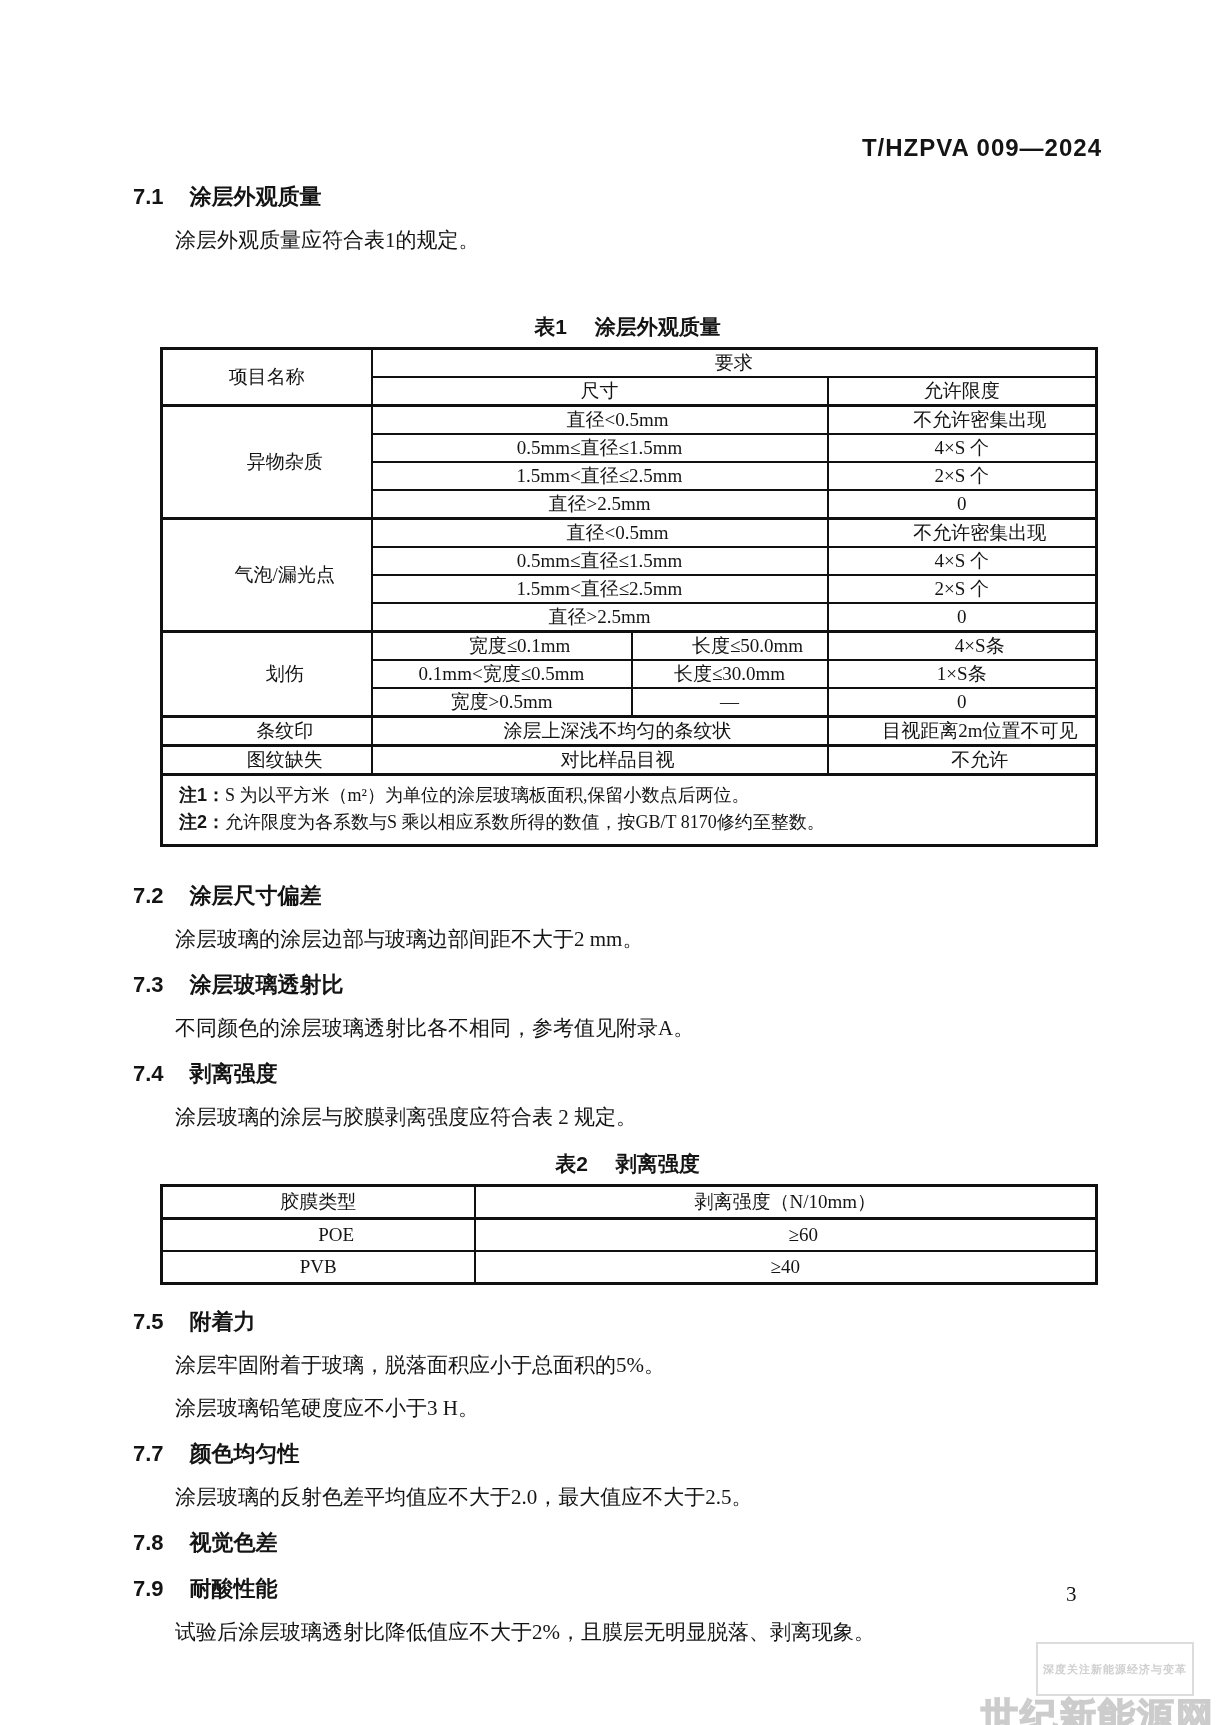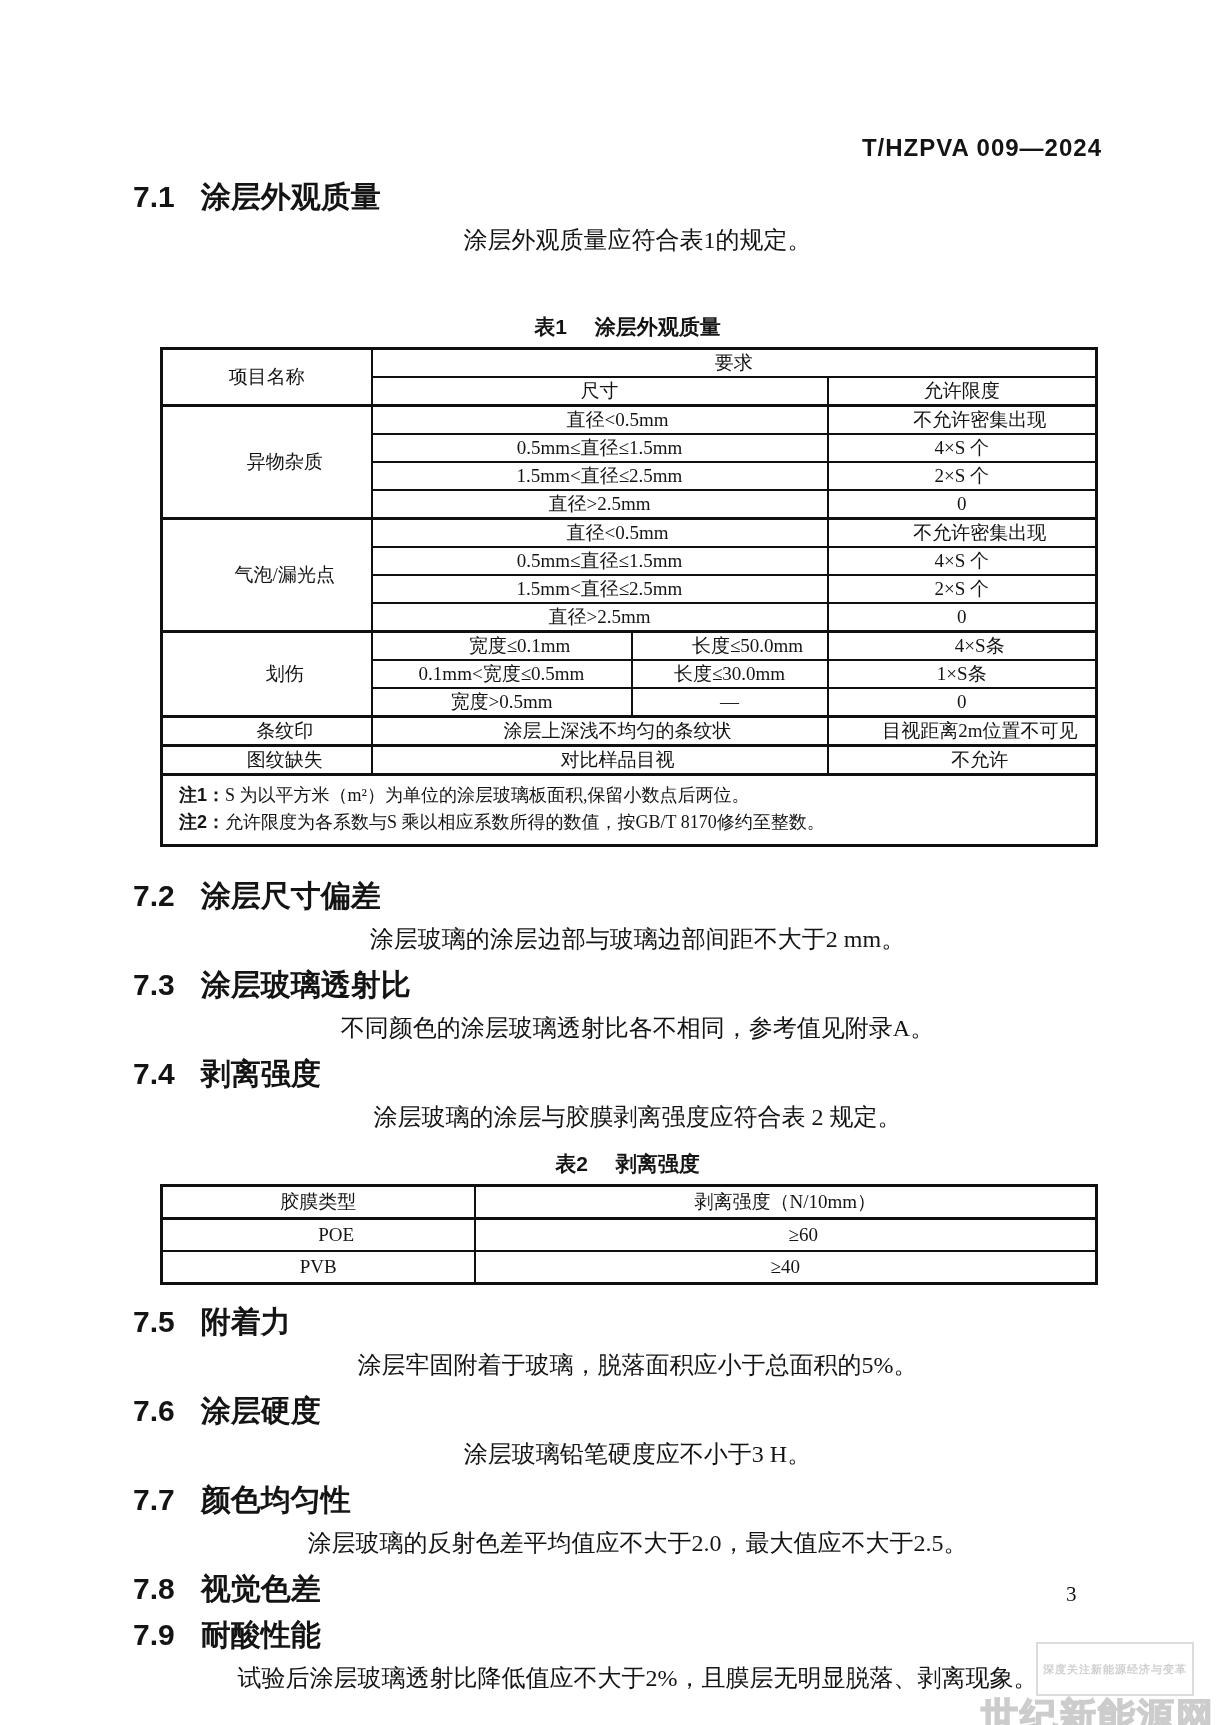--- a/index.html
+++ b/index.html
@@ -9,24 +9,24 @@
   }
   
   .doc-number {
     margin:134px 118px 0 0; text-align:right;
     font-family:"Liberation Sans","DejaVu Sans",sans-serif;
     font-weight:700; font-size:24px; letter-spacing:1px; line-height:28px;
   }
   
   .sec-h {
     margin:16px 0 0 133px; font-family:"Liberation Sans","DejaVu Sans",sans-serif;
-    font-weight:700; font-size:30px; line-height:30px;
+    font-weight:700; font-size:22px; line-height:30px;
   }
   .sec-h .sec-no { margin-right:26px; }
-  .sec-p { margin:13px 120px 0 175px; font-size:24px; line-height:30px;text-align:center; }
+  .sec-p { margin:13px 120px 0 175px; font-size:21px; line-height:30px; }
   .first-after-header { margin-top:20px; }
   .after-table { margin-top:34px; }
   
   .tcap {
     margin:26px 0 0 160px; width:935px; text-align:center;
     font-family:"Liberation Sans","DejaVu Sans",sans-serif;
     font-weight:700; font-size:21px; line-height:28px;
   }
   .tcap .tcap-title { margin-left:28px; }
   
@@ -207,23 +207,20 @@
       <td>≥40</td>
     </tr>
   </tbody>
     </table>
 
   <div class="sec-h" style="margin-top:22px;">
     <span class="sec-no">7.5</span><span>附着力</span>
   </div>
   <div class="sec-p">涂层牢固附着于玻璃，脱落面积应小于总面积的5%。</div>
 
-  <div class="sec-h">
-    <span class="sec-no">7.6</span><span>涂层硬度</span>
-  </div>
   <div class="sec-p">涂层玻璃铅笔硬度应不小于3 H。</div>
 
   <div class="sec-h">
     <span class="sec-no">7.7</span><span>颜色均匀性</span>
   </div>
   <div class="sec-p">涂层玻璃的反射色差平均值应不大于2.0，最大值应不大于2.5。</div>
 
   <div class="sec-h">
     <span class="sec-no">7.8</span><span>视觉色差</span>
   </div>

